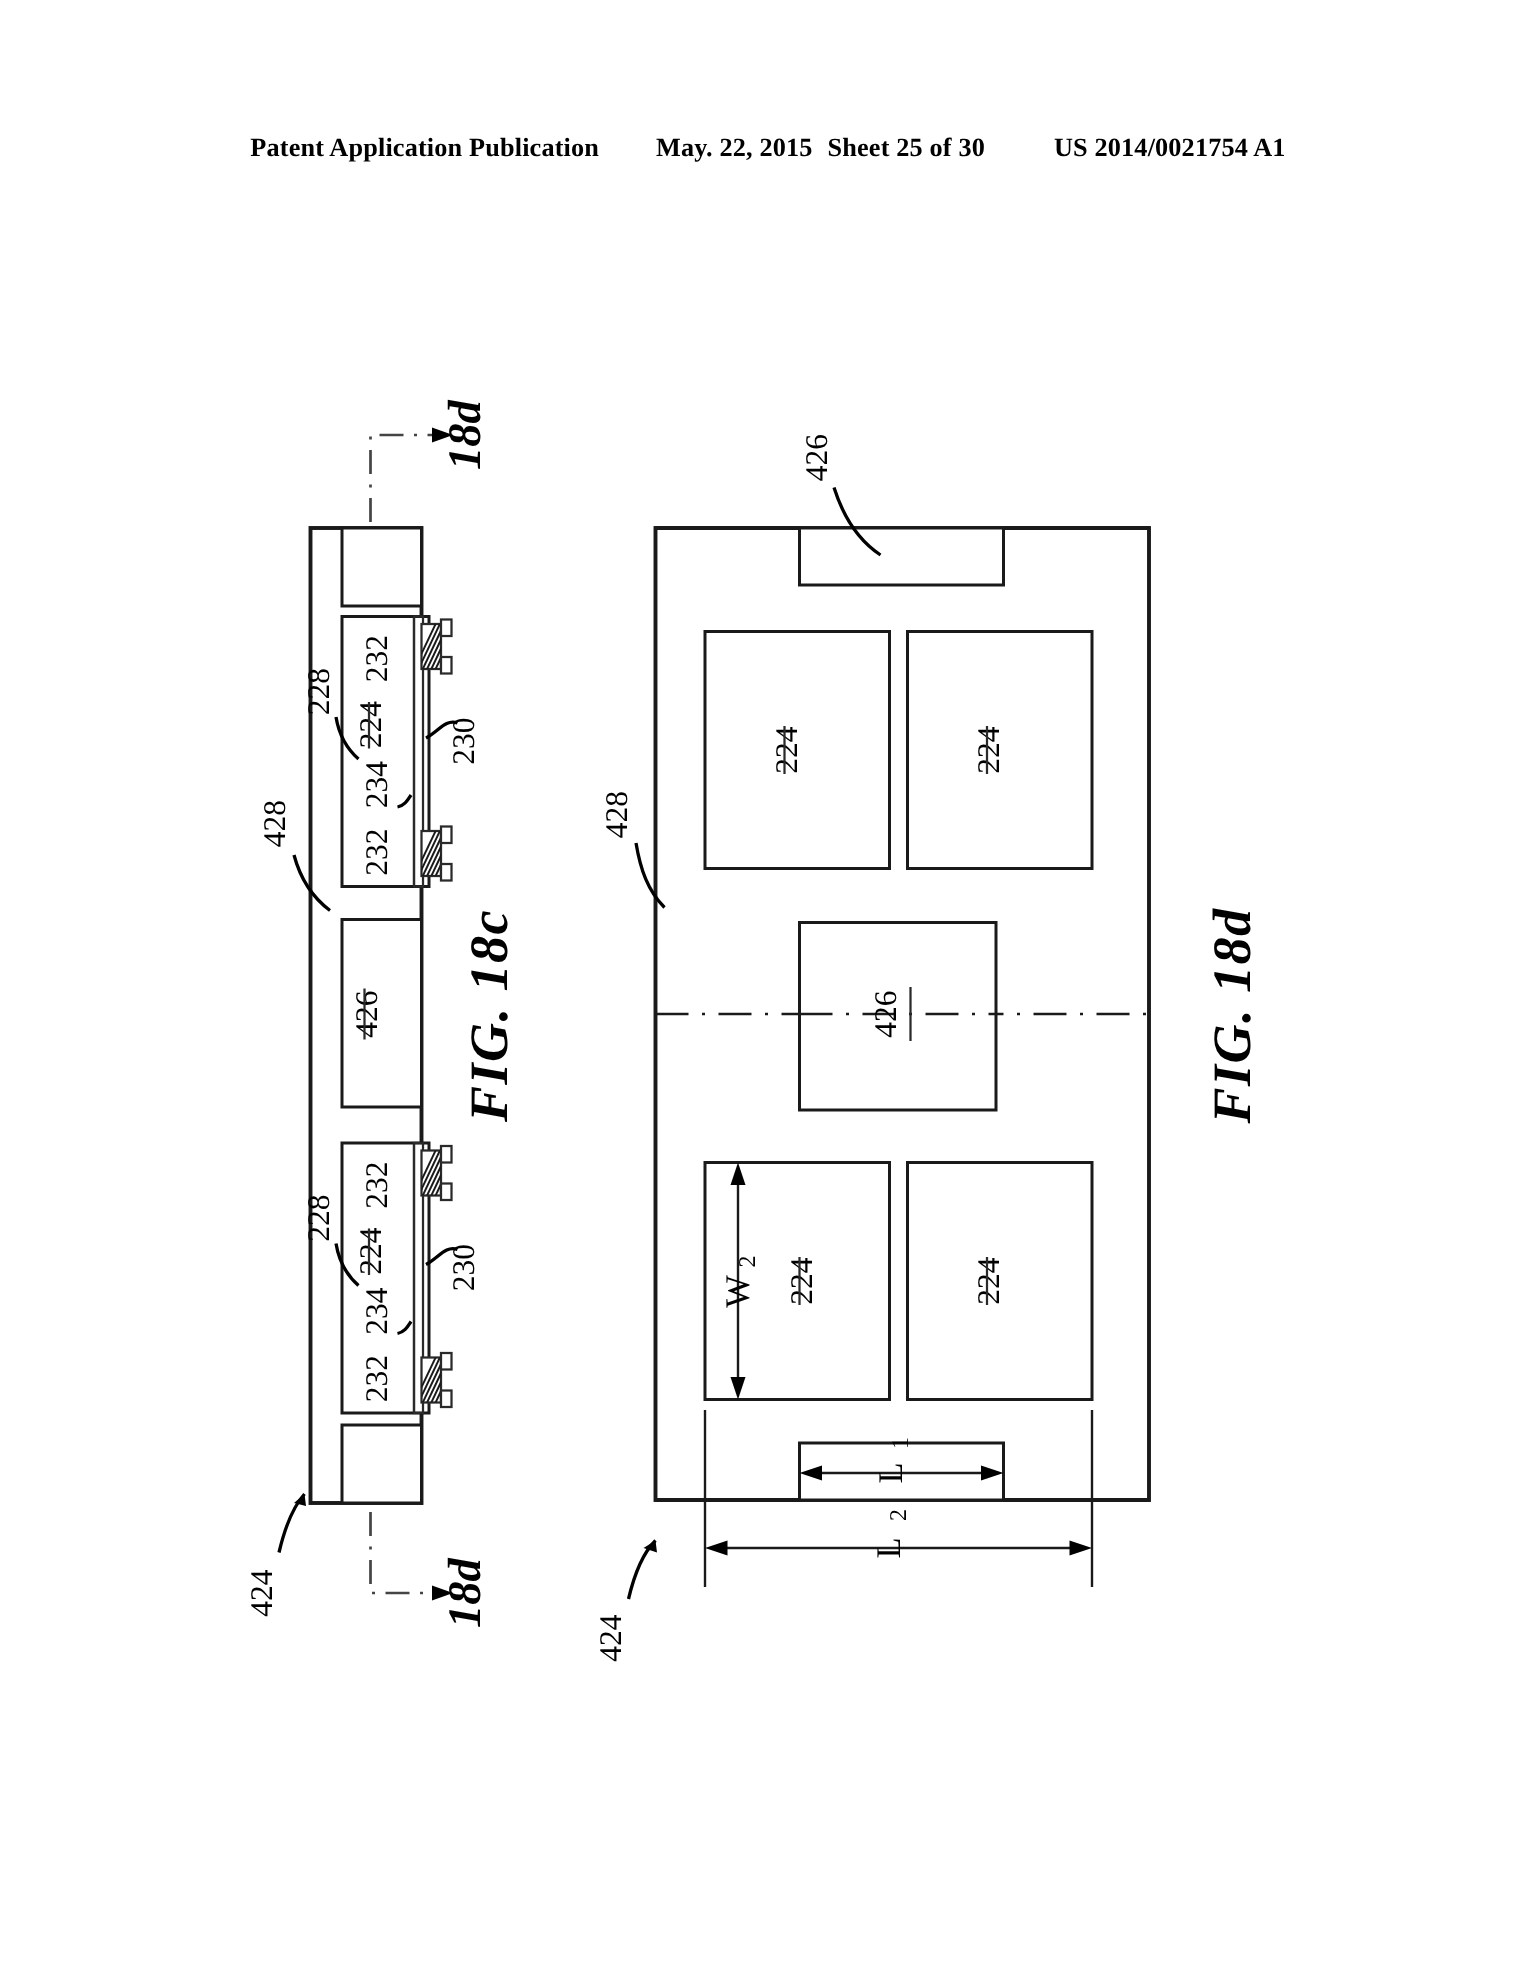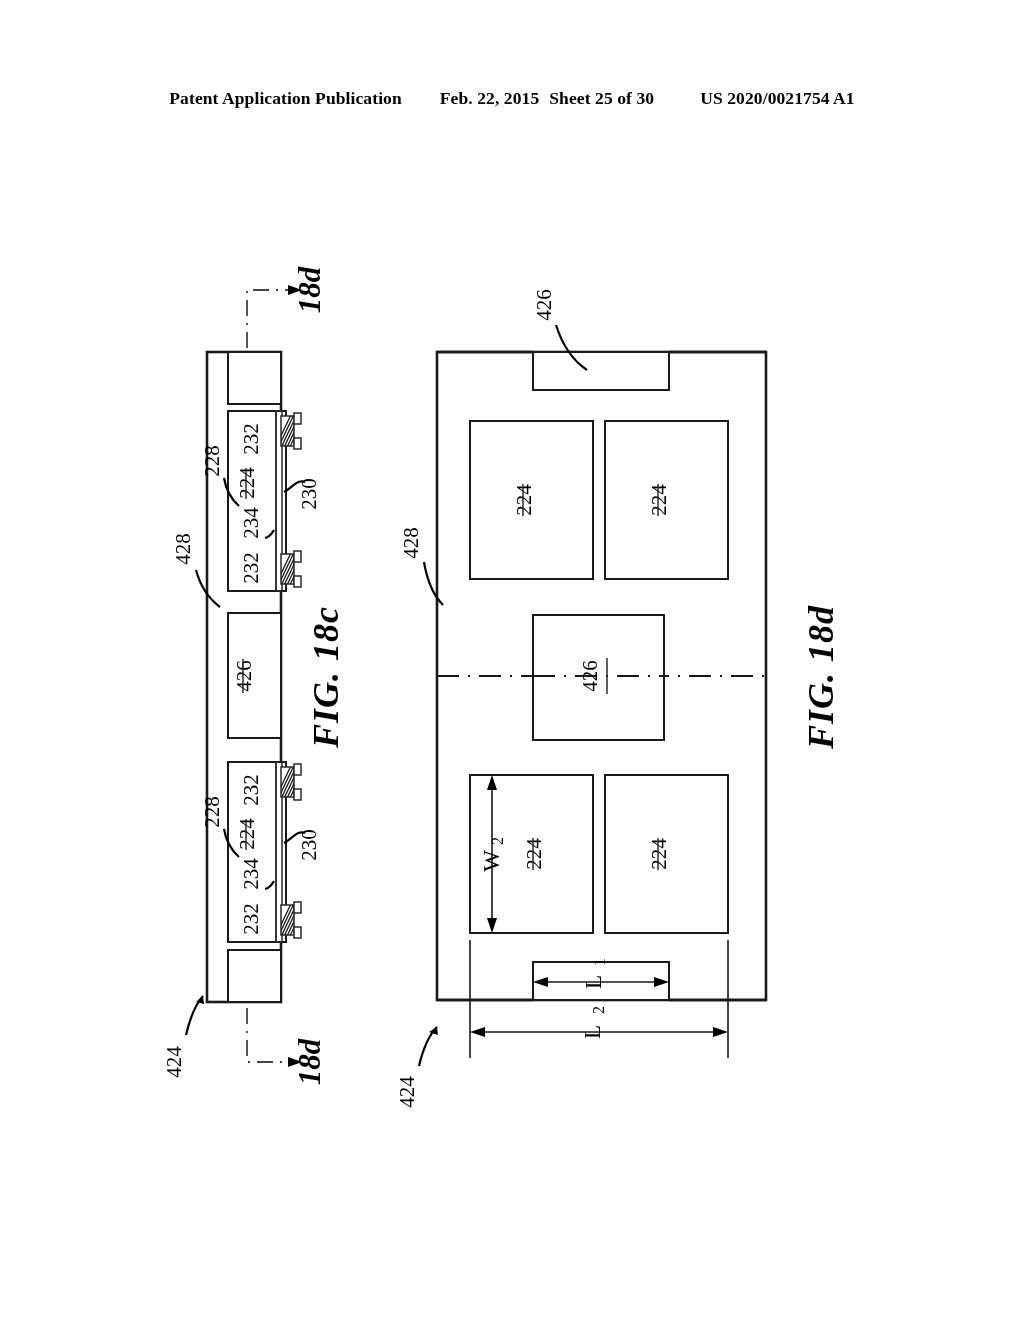--- a/index.html
+++ b/index.html
@@ -98,23 +98,23 @@
     fill: #000000;
   }
 </style>
 </head>
 <body>
 
 <div id="page">
 
   <div id="pub-header">
     <span class="h-left">Patent Application Publication</span>
-    <span class="h-date">Feb. 22, 2015</span>
+    <span class="h-date">May. 22, 2015</span>
     <span class="h-sheet">Sheet 25 of 30</span>
-    <span class="h-num">US 2020/0021754 A1</span>
+    <span class="h-num">US 2014/0021754 A1</span>
   </div>
 
   <div id="drawing">
   <svg width="1024" height="1320" viewBox="0 0 1024 1320" xmlns="http://www.w3.org/2000/svg">
 
     <g>
 
       <g>
         <rect class="ln-th fillw" x="207" y="352" width="74" height="650"></rect>
       </g>

